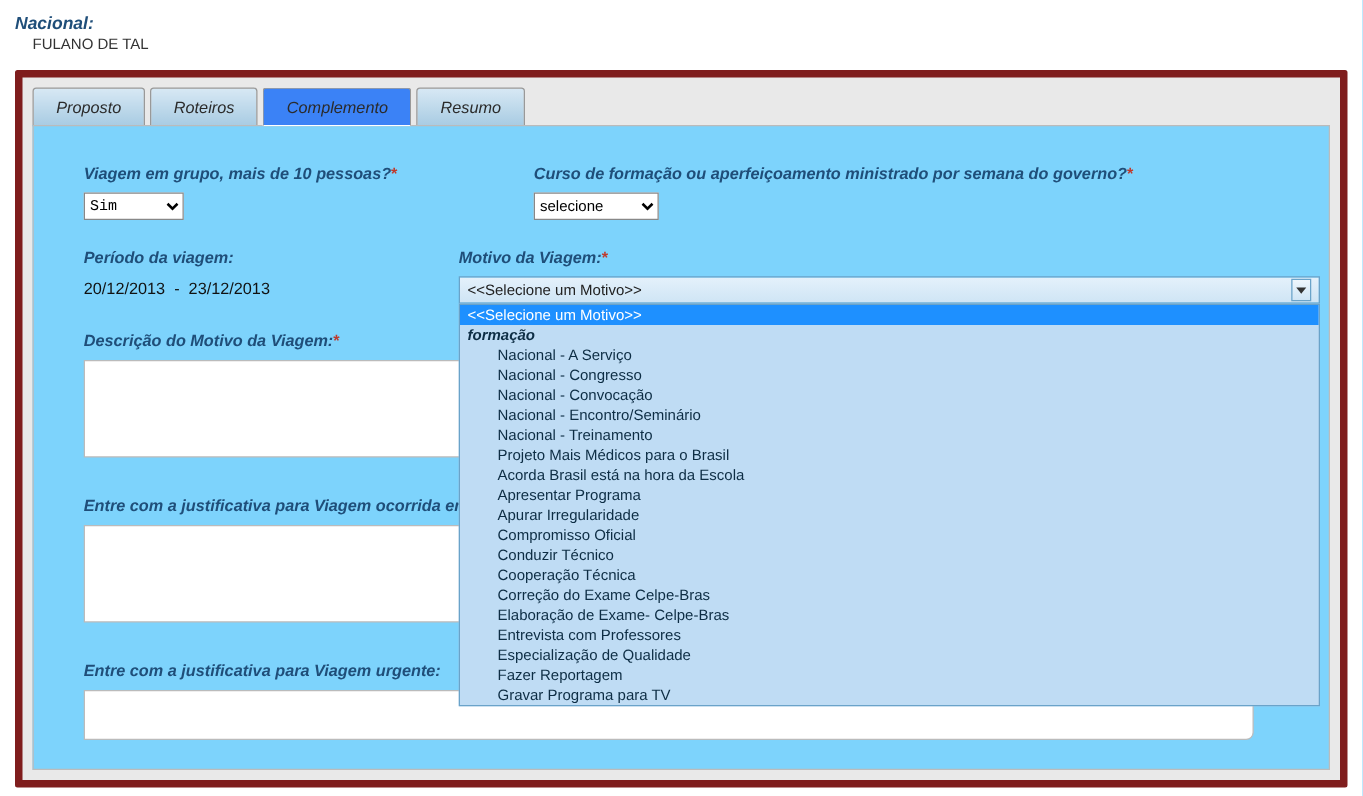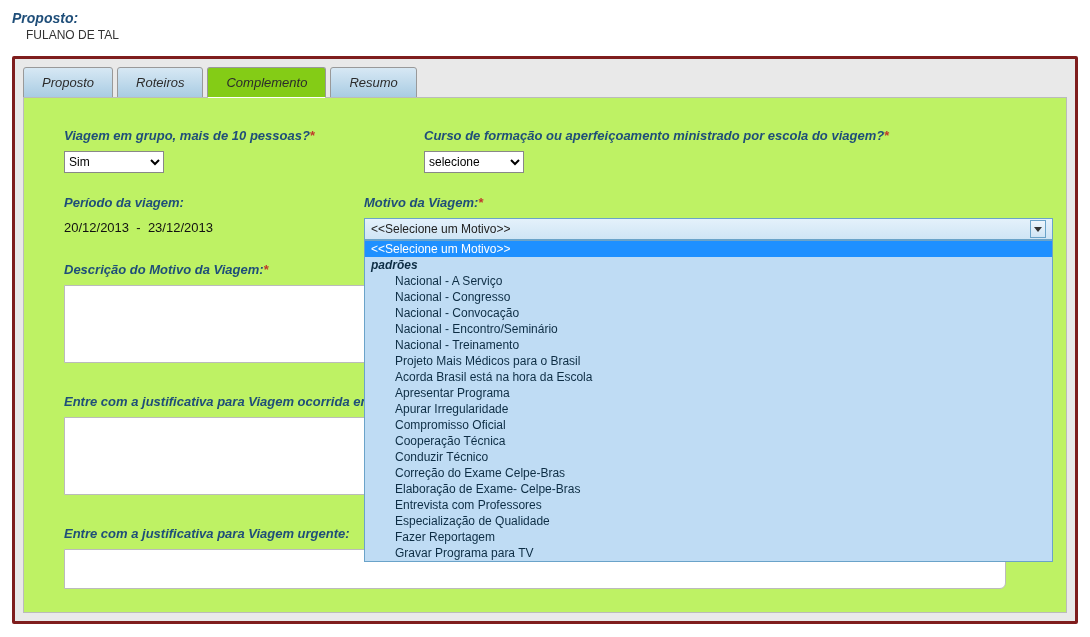--- a/index.html
+++ b/index.html
@@ -18,48 +18,48 @@
     font-style: italic;
     font-size: 14px;
     margin: 4px 0 2px 6px;
   }
   .header-value {
     font-size: 12px;
     margin: 0 0 14px 20px;
   }
   .panel {
     background: #e9e9e9;
-    border: 3px solid #7f1d1d;
+    border: 6px solid #7f1d1d;
     padding: 8px;
     margin: 0 6px;
     border-radius: 2px;
   }
   .tabs {
     display: flex;
     gap: 4px;
     margin-bottom: 0;
   }
   .tab {
     padding: 7px 18px;
     font-style: italic;
     font-size: 13px;
     color: #2b2b2b;
     border: 1px solid #999;
     border-radius: 3px 3px 0 0;
     cursor: pointer;
     background: linear-gradient(to bottom, #d7e8f4 0%, #a9cce3 100%);
   }
   .tab.active {
-    background: #84cc16;
+    background: #3b82f6;
     border-bottom: 1px solid #fff;
     position: relative;
     z-index: 2;
   }
   .tab-body {
-    background: #bef264;
+    background: #7dd3fc;
     border: 1px solid #bbb;
     padding: 30px 60px 20px 40px;
     margin-top: -1px;
     position: relative;
     z-index: 1;
   }
   .row {
     display: flex;
     gap: 60px;
     margin-bottom: 22px;
@@ -188,45 +188,45 @@
       linear-gradient(135deg, transparent 0 2px,#999 2px 3px,transparent 3px 5px,#999 5px 6px,transparent 6px 8px,#999 8px 9px,transparent 9px);
     pointer-events: none;
   }
   .section {
     margin-bottom: 28px;
   }
 </style>
 </head>
 <body>
 
-<div class="header-label">Proposto:</div>
+<div class="header-label">Nacional:</div>
 <div class="header-value">FULANO DE TAL</div>
 
 <div class="panel">
   <div class="tabs">
     <div class="tab">Proposto</div>
     <div class="tab">Roteiros</div>
     <div class="tab active">Complemento</div>
     <div class="tab">Resumo</div>
   </div>
 
   <div class="tab-body">
 
     <div class="row">
       <div class="col" style="width:300px;">
         <span class="field-label">
           <span>Viagem em grupo, mais de 10 pessoas?</span><span class="req">*</span>
         </span>
-        <select style="width:100px;">
+        <select style="width:80px;font-family:Liberation Mono, monospace;">
           <option>Sim</option>
         </select>
       </div>
       <div class="col grow">
         <span class="field-label">
-          <span>Curso de formação ou aperfeiçoamento ministrado por escola do viagem?</span><span class="req">*</span>
+          <span>Curso de formação ou aperfeiçoamento ministrado por semana do governo?</span><span class="req">*</span>
         </span>
         <select style="width:100px;">
           <option>selecione</option>
         </select>
       </div>
     </div>
 
     <div class="row">
       <div class="col" style="width:240px;">
         <span class="field-label">Período da viagem:</span>
@@ -243,33 +243,33 @@
         <div class="motivo-wrap">
           <div class="combo-closed">
             <span>&lt;&lt;Selecione um Motivo&gt;&gt;</span>
             <span class="combo-btn">
               <span class="arrow-down"></span>
             </span>
           </div>
           <div class="dropdown-list">
             <div class="dropdown-inner" id="motive-list">
                 <div class="dropdown-item selected">&lt;&lt;Selecione um Motivo&gt;&gt;</div>
-                <div class="dropdown-group">padrões</div>
+                <div class="dropdown-group">formação</div>
                 <div class="dropdown-item">Nacional - A Serviço</div>
                 <div class="dropdown-item">Nacional - Congresso</div>
                 <div class="dropdown-item">Nacional - Convocação</div>
                 <div class="dropdown-item">Nacional - Encontro/Seminário</div>
                 <div class="dropdown-item">Nacional - Treinamento</div>
                 <div class="dropdown-item">Projeto Mais Médicos para o Brasil</div>
                 <div class="dropdown-item">Acorda Brasil está na hora da Escola</div>
                 <div class="dropdown-item">Apresentar Programa</div>
                 <div class="dropdown-item">Apurar Irregularidade</div>
                 <div class="dropdown-item">Compromisso Oficial</div>
+                <div class="dropdown-item">Conduzir Técnico</div>
                 <div class="dropdown-item">Cooperação Técnica</div>
-                <div class="dropdown-item">Conduzir Técnico</div>
                 <div class="dropdown-item">Correção do Exame Celpe-Bras</div>
                 <div class="dropdown-item">Elaboração de Exame- Celpe-Bras</div>
                 <div class="dropdown-item">Entrevista com Professores</div>
                 <div class="dropdown-item">Especialização de Qualidade</div>
                 <div class="dropdown-item">Fazer Reportagem</div>
                 <div class="dropdown-item">Gravar Programa para TV</div>
               </div>
           </div>
         </div>
       </div>

